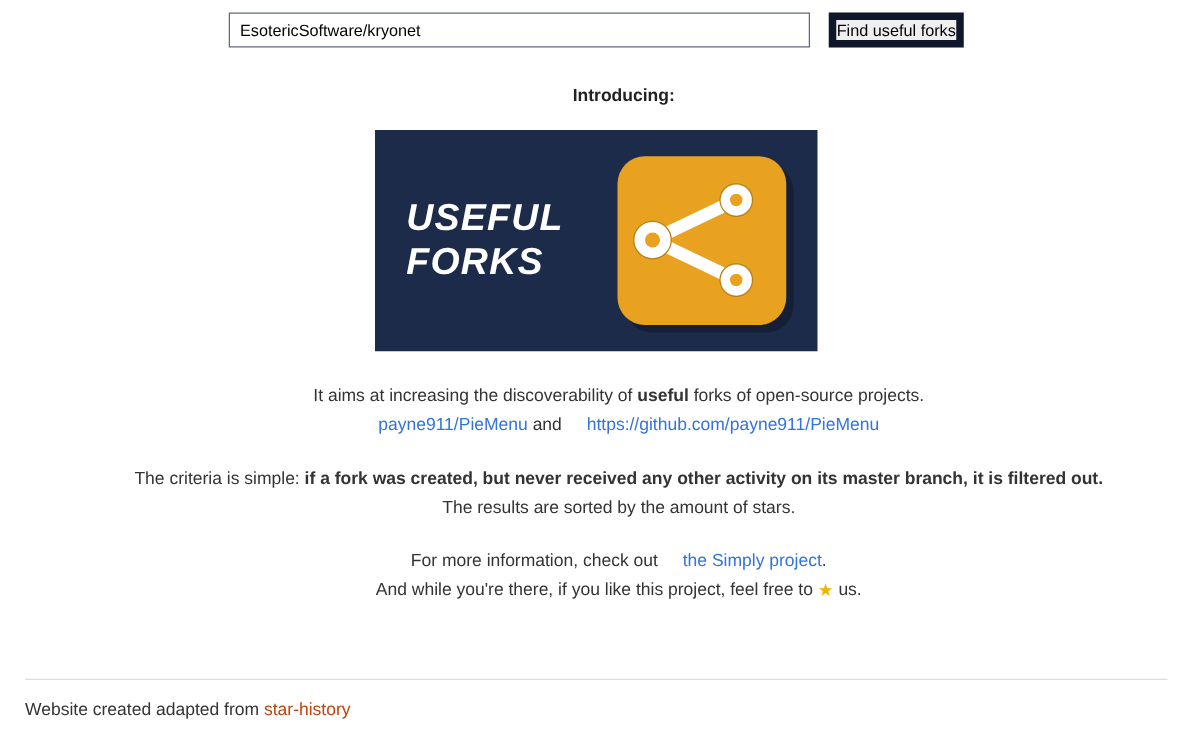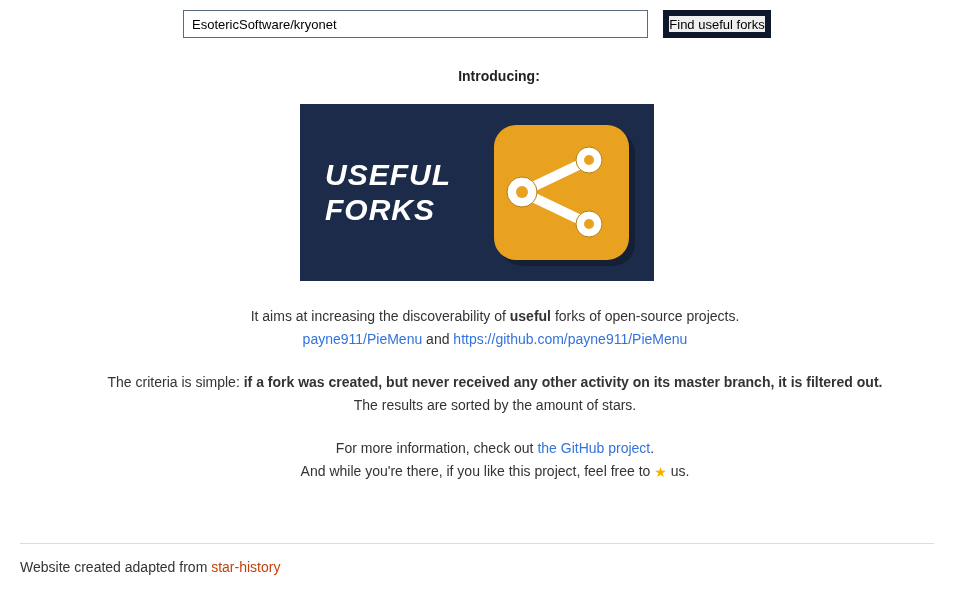--- a/index.html
+++ b/index.html
@@ -79,21 +79,21 @@
       box-shadow: 6px 6px 0 rgba(0,0,0,0.25);
     }
     .body-text {
       text-align: center;
       font-size: 14px;
       line-height: 1.5;
       color: #333;
       padding-left: 36px;
     }
     .body-text p { margin-bottom: 2px; }
-    .body-text a { color: #3273dc; text-decoration: none; }
+    .body-text a { color: #3273dc; text-decoration: none; margin-left: 16px; }
     .body-text strong { font-weight: bold; }
     .section-gap { height: 20px; }
     .star-icon {
       display: inline-block;
       color: #f0b400;
       font-size: 14px;
       vertical-align: middle;
     }
     .divider {
       margin: 60px 20px 15px 20px;
@@ -152,21 +152,21 @@
     <div class="section-gap"></div>
 
     <p>
       <span>The criteria is simple: </span><strong>if a fork was created, but never received any other activity on its master branch, it is filtered out.</strong>
     </p>
     <p>The results are sorted by the amount of stars.</p>
 
     <div class="section-gap"></div>
 
     <p>
-      <span>For more information, check out </span><a href="#">the GitHub project</a><span>.</span>
+      <span>For more information, check out </span><a href="#">the Simply project</a><span>.</span>
     </p>
     <p>
       <span>And while you're there, if you like this project, feel free to </span><span class="star-icon">★</span><span> us.</span>
     </p>
   </div>
 
   <hr class="divider">
 
   <div class="footer">
     <span>Website created adapted from </span><a href="#">star-history</a>

